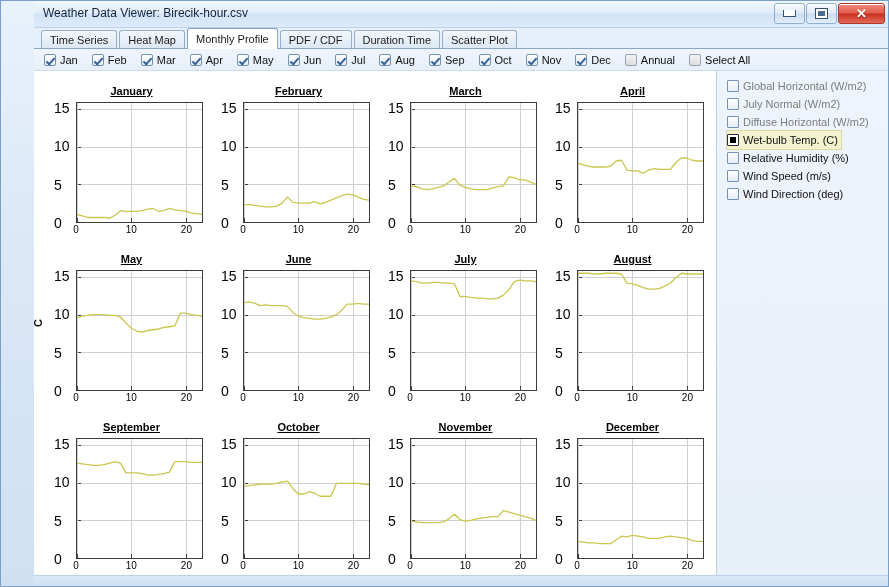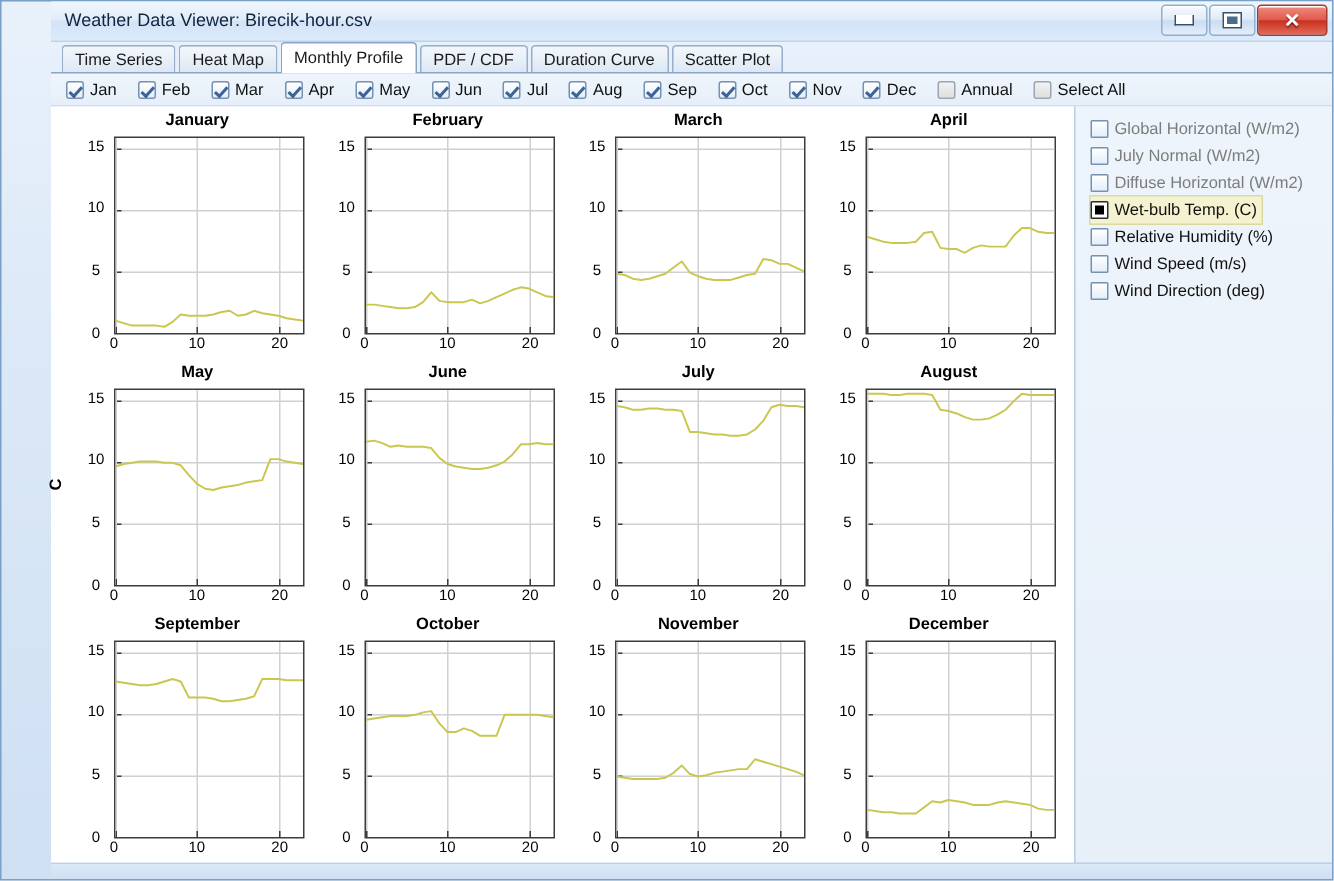--- a/index.html
+++ b/index.html
@@ -99,36 +99,36 @@
     position:absolute;left:0;top:50%;transform:translateY(-50%) rotate(-90deg);
     transform-origin:center;font-size:11px;font-weight:bold;color:#000;
   }
   .grid{
     flex:1 1 auto;display:grid;
     grid-template-columns:repeat(4,1fr);
     grid-template-rows:repeat(3,1fr);
     min-width:0;
   }
   .panel{position:relative;display:flex;flex-direction:column;align-items:center;min-width:0;}
-  .panel-title{font-size:11px;font-weight:bold;color:#000;margin-top:3px;line-height:13px;}
+  .panel-title{font-size:11px;font-weight:bold;color:#000;margin-top:14px;line-height:13px;text-decoration:underline;}
   .chart{
     position:relative;flex:1 1 auto;width:100%;
     box-sizing:border-box;
     padding:4px 12px 16px 28px;
   }
   .plotbox{
     position:relative;width:100%;height:100%;
     border:1px solid #3c3c3c;background:#fff;
     box-sizing:border-box;overflow:hidden;
   }
   .gl{position:absolute;left:0;right:0;height:1px;background:#d0d0d0;}
   .gv{position:absolute;top:0;bottom:0;width:1px;background:#d0d0d0;}
   .ytick{
     position:absolute;right:calc(100% - 26px);
-    font-size:10px;color:#000;text-align:center;
+    font-size:14px;color:#000;text-align:left;
     transform:translateY(-50%);width:20px;
   }
   .xtick{
     position:absolute;top:calc(100% - 15px);
     font-size:10px;color:#000;text-align:center;
     transform:translateX(-50%);width:20px;
   }
   .tickmark-y{position:absolute;width:4px;height:1px;background:#3c3c3c;left:0;}
   .tickmark-x{position:absolute;height:4px;width:1px;background:#3c3c3c;bottom:0;}
   svg.series{position:absolute;left:0;top:0;width:100%;height:100%;display:block;}
@@ -176,21 +176,21 @@
         <span class="glyph-close">✕</span>
       </div>
     </div>
   </div>
 
   <div class="tabstrip" id="tabstrip">
       <div class="tab">Time Series</div>
       <div class="tab">Heat Map</div>
       <div class="tab active">Monthly Profile</div>
       <div class="tab">PDF / CDF</div>
-      <div class="tab">Duration Curve</div>
+      <div class="tab">Duration Time</div>
       <div class="tab">Scatter Plot</div>
     </div>
 
   <div class="monthbar" id="monthbar">
       <div class="cb">
         <span class="box checked"></span>
         <span class="cb-label">Jan</span>
       </div>
       <div class="cb">
         <span class="box checked"></span>

